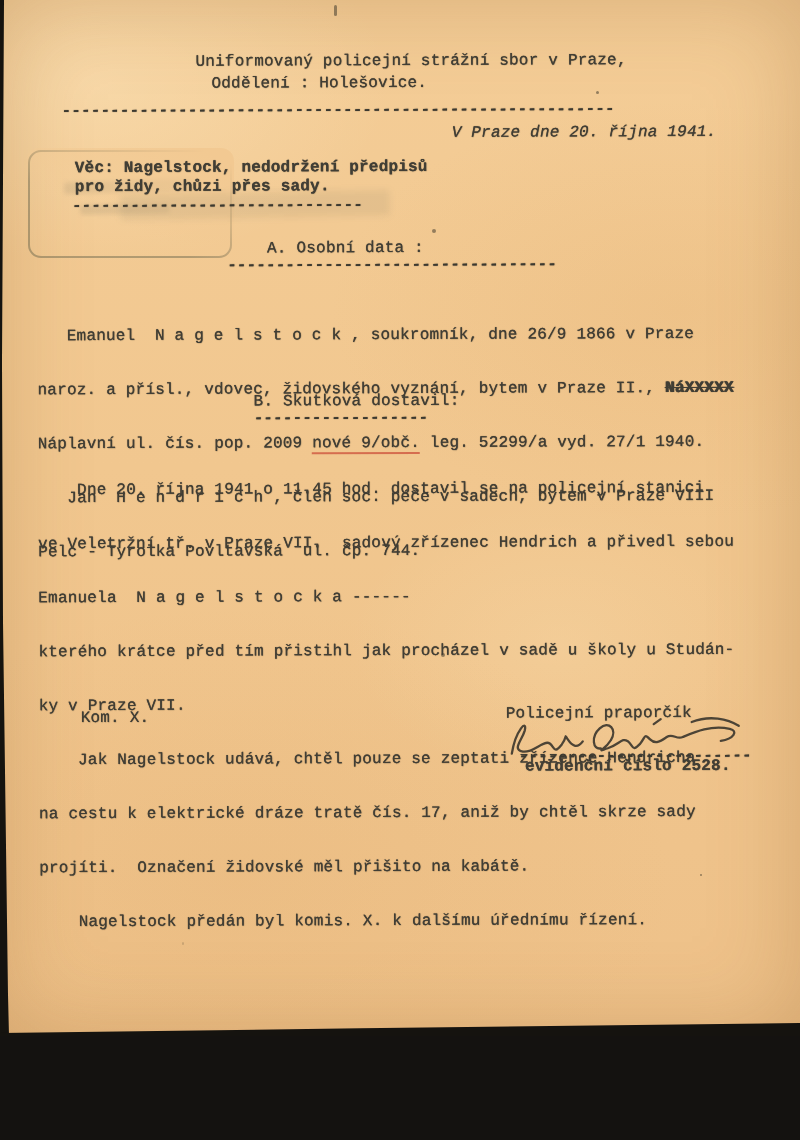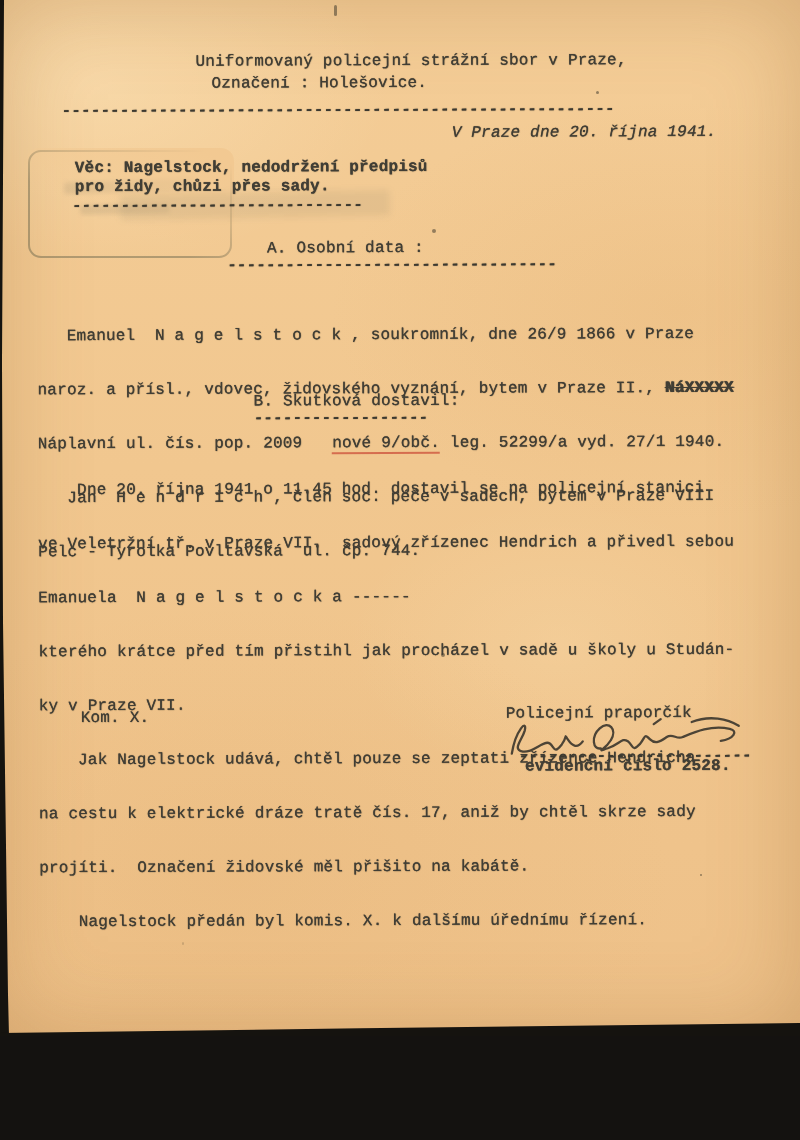--- a/index.html
+++ b/index.html
@@ -20,21 +20,21 @@
   .tw{
     position:absolute;white-space:pre;font-size:16px;line-height:18px;
     letter-spacing:.2px;color:#413e35;
     text-shadow:0 0 .7px rgba(62,58,48,.95), .5px .4px .8px rgba(62,58,48,.30);
   }
   .tw.bold{font-weight:bold;}
   .rule{font-weight:bold;letter-spacing:.1px;color:#3c3930;
         text-shadow:0 0 1px rgba(60,56,46,.9);}
   .para div{height:18px;}
   .struck{font-weight:bold;text-decoration:line-through;text-shadow:.8px 0 0 currentColor,0 0 1px rgba(62,58,48,.8);font-family:Liberation Mono, monospace;}
-  .redline{border-bottom:2.5px solid rgba(206,86,62,.8);margin-left:20px;}
+  .redline{border-bottom:2.5px solid rgba(206,86,62,.8);}
   
   .ghost-stamp{
     position:absolute;left:28px;top:150px;width:200px;height:104px;
     border:2.5px solid rgba(72,76,58,.38);border-radius:13px;
   }
   .ghost-stamp .smudge1,.ghost-stamp .smudge2{
     position:absolute;background:rgba(90,95,75,.14);filter:blur(2px);border-radius:3px;
   }
   .ghost-stamp .smudge1{left:34px;top:28px;width:130px;height:12px;transform:rotate(-2deg);}
   .ghost-stamp .smudge2{left:50px;top:52px;width:90px;height:10px;transform:rotate(-1deg);}
@@ -63,21 +63,21 @@
   <div class="ghost-stamp">
     <div class="smudge1"></div>
     <div class="smudge2"></div>
     <div class="fade"></div>
   </div>
   <div class="ghost-smudge"></div>
 
   <div class="content">
 
     <div class="tw" style="left:197px;top:52px;">Uniformovaný policejní strážní sbor v Praze,</div>
-    <div class="tw" style="left:213px;top:74px;">Označení : Holešovice.</div>
+    <div class="tw" style="left:213px;top:74px;">Oddělení : Holešovice.</div>
     <div class="tw rule" style="left:63px;top:101px;">---------------------------------------------------------</div>
     <div class="tw" style="left:453px;top:124px;font-style:italic;">V Praze dne 20. října 1941.</div>
 
     <div class="tw bold" style="left:76px;top:158px;">Věc: Nagelstock, nedodržení předpisů</div>
     <div class="tw bold" style="left:76px;top:177px;text-align:right;">pro židy, chůzi přes sady.</div>
     <div class="tw rule" style="left:73px;top:196px;">------------------------------</div>
 
     <div class="tw" style="left:268px;top:239px;">A. Osobní data :</div>
     <div class="tw rule" style="left:228px;top:256px;">----------------------------------</div>
 

